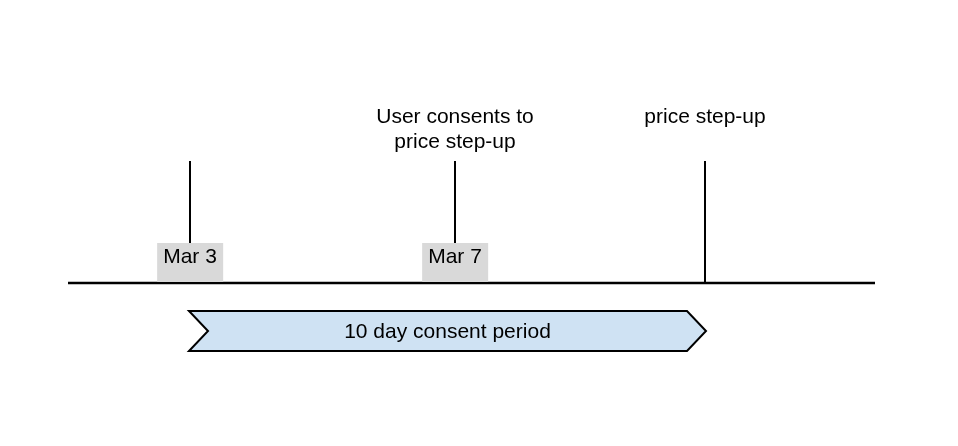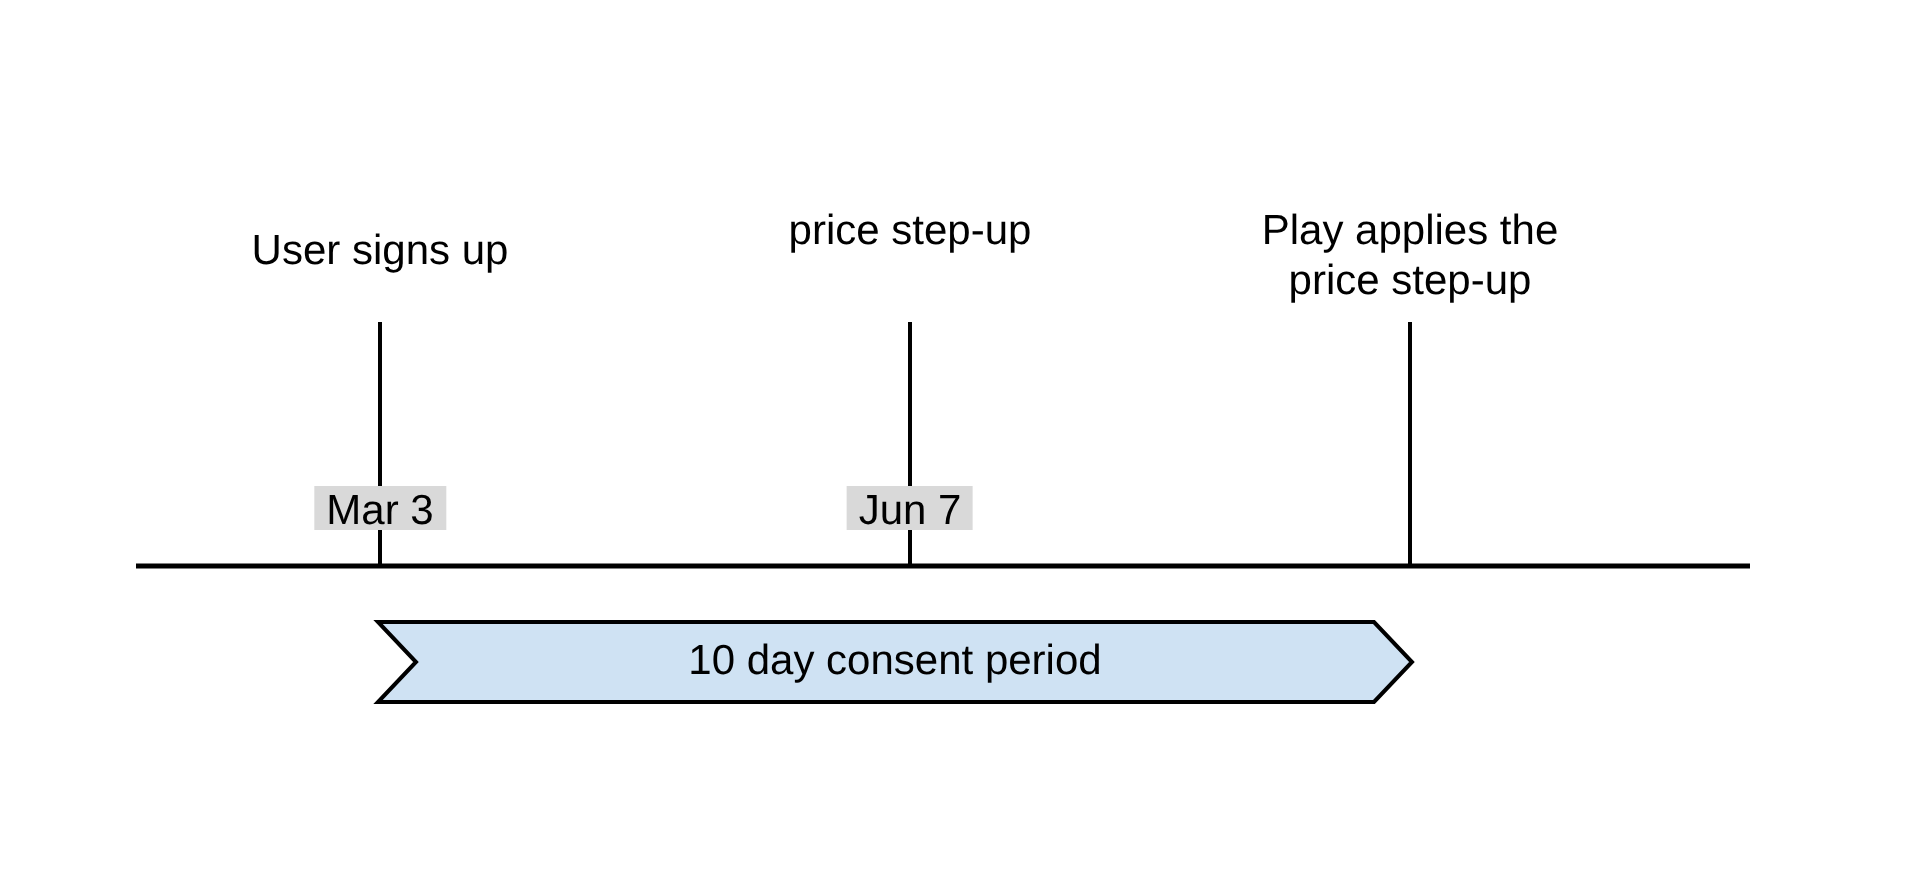--- a/index.html
+++ b/index.html
@@ -23,21 +23,21 @@
     font-size: 21px;
     line-height: 25px;
     white-space: nowrap;
   }
   .event-title span { display: block; }
 
   .date-badge {
     position: absolute;
     top: 243px;
     transform: translateX(-50%);
-    height: 22px;
+    height: 39px;
     line-height: 26px;
     padding: 0 6px;
     background: #d9d9d9;
     font-size: 21px;
     white-space: nowrap;
   }
 
   .banner-label {
     position: absolute;
     left: 189px;
@@ -56,31 +56,28 @@
 <div class="canvas">
 
   <svg class="layer" width="958" height="446" viewBox="0 0 958 446">
     <line x1="68" y1="283" x2="875" y2="283" stroke="#000000" stroke-width="2.5"></line>
     <line x1="190" y1="161" x2="190" y2="283" stroke="#000000" stroke-width="2"></line>
     <line x1="455" y1="161" x2="455" y2="283" stroke="#000000" stroke-width="2"></line>
     <line x1="705" y1="161" x2="705" y2="283" stroke="#000000" stroke-width="2"></line>
     <polygon points="189,311 687,311 706,331 687,351 189,351 208,331" fill="#cfe2f3" stroke="#000000" stroke-width="2" stroke-linejoin="miter"></polygon>
   </svg>
 
-  <div class="event-title" style="left:190px; top:113px">
-    <span>User signs up</span>
-  </div>
 
   <div class="event-title" style="left:455px; top:103px">
+    <span>User consents to</span>
     <span>price step-up</span>
   </div>
 
   <div class="event-title" style="left:705px; top:103px">
-    <span>Play applies the</span>
     <span>price step-up</span>
   </div>
 
   <div class="date-badge" style="left:190px">Mar 3</div>
-  <div class="date-badge" style="left:455px">Jun 7</div>
+  <div class="date-badge" style="left:455px">Mar 7</div>
 
   <div class="banner-label">10 day consent period</div>
 
 </div>
 
 </body></html>

